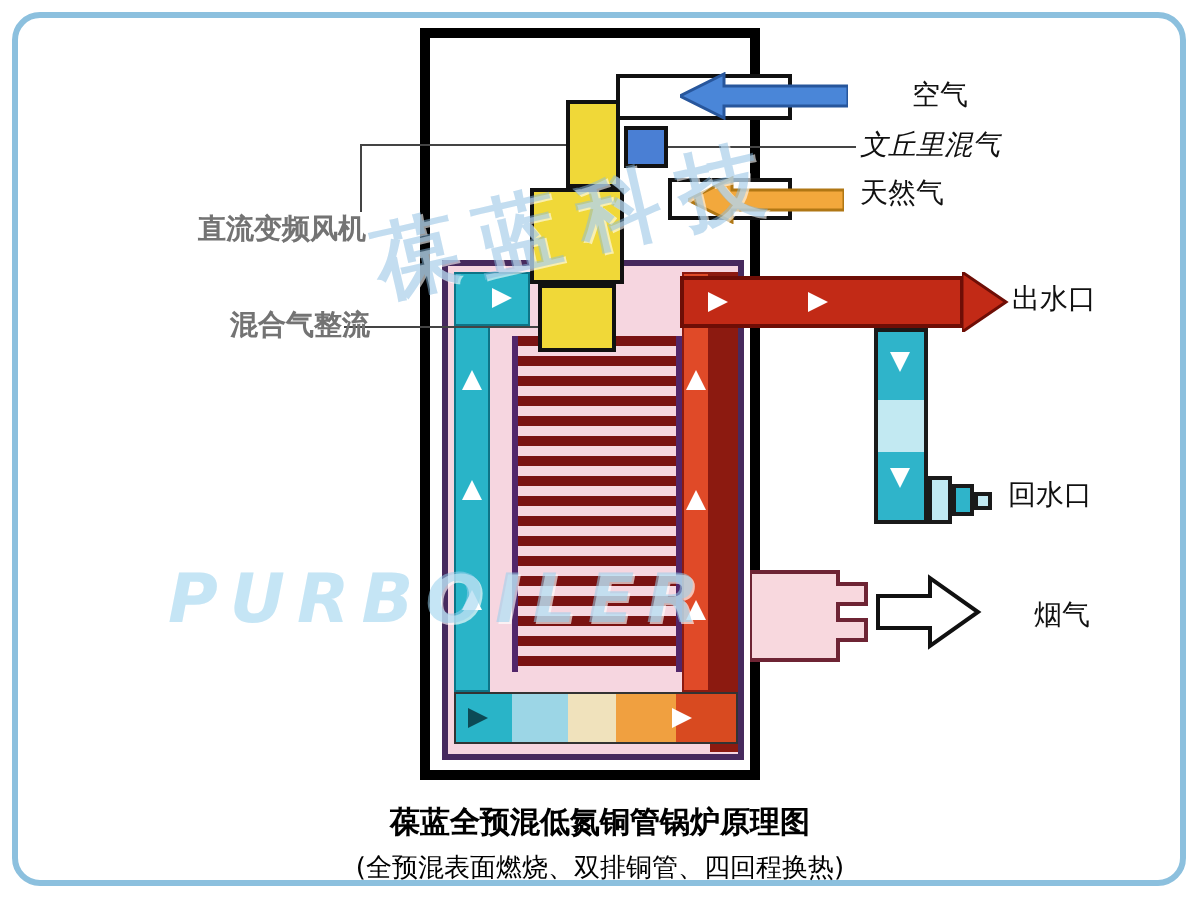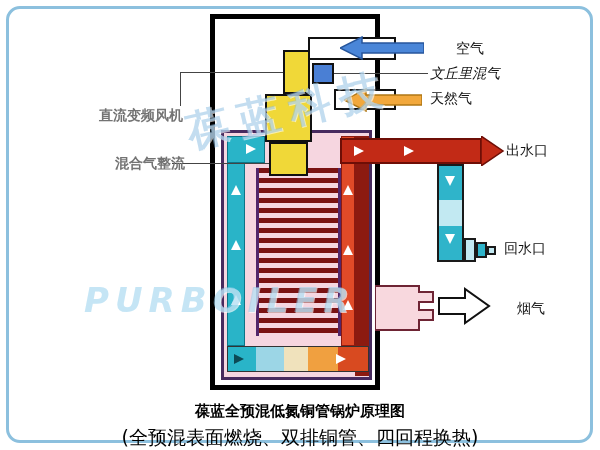--- a/index.html
+++ b/index.html
@@ -13,21 +13,21 @@
   .tri-r{width:0;height:0;border-top:5px solid transparent;border-bottom:5px solid transparent;border-left:10px solid #fff}
   .tri-up{width:0;height:0;border-left:5px solid transparent;border-right:5px solid transparent;border-bottom:10px solid #fff}
   .tri-down{width:0;height:0;border-left:5px solid transparent;border-right:5px solid transparent;border-top:10px solid #fff}
   .dk{border-left-color:#0c4a55}
   .z30{z-index:30}.z20{z-index:20}.z10{z-index:10}.z25{z-index:25}
   .wm{position:absolute;pointer-events:none;z-index:60;font-weight:700}
   #wm-cn{left:185px;top:82px;font-size:42px;letter-spacing:10px;color:rgba(135,188,226,.5);transform:rotate(-13deg);text-shadow:1px 1px 0 rgba(255,255,255,.6)}
   #wm-en{left:84px;top:280px;font-size:34px;font-style:italic;letter-spacing:6px;color:rgba(150,207,236,.55);text-shadow:1px 1px 0 rgba(255,255,255,.65)}
   .title-wrap{position:absolute;left:0;top:402px;width:600px;text-align:center;z-index:40;color:#000}
   .title1{font-size:15px;font-weight:700}
-  .title2{font-size:19px;margin-top:4px}
+  .title2{font-size:13px;margin-top:4px}
 </style>
 </head>
 <body>
 
 <div id="canvas">
 
   <div class="abs" style="left:6px;top:6px;width:587px;height:437px;border:3px solid #8cc0de;border-radius:14px;"></div>
 
   <div class="abs z10" style="left:210px;top:14px;width:170px;height:376px;border:5px solid #000;background:#fff;"></div>
 
@@ -105,21 +105,21 @@
   <div class="abs z30 tri-r dk" style="left:234px;top:354px;"></div>
   <div class="abs z30 tri-r" style="left:336px;top:354px;"></div>
 
   <div class="hline" style="left:180px;top:72px;width:103px;"></div>
   <div class="vline" style="left:180px;top:72px;height:34px;"></div>
   <div class="hline" style="left:172px;top:163px;width:97px;"></div>
   <div class="hline" style="left:334px;top:73px;width:94px;"></div>
 
   <div class="lbl" style="left:456px;top:41px;">空气</div>
   <div class="lbl" style="left:430px;top:66px;font-style:italic;">文丘里混气</div>
-  <div class="lbl" style="left:430px;top:91px;">天然气</div>
+  <div class="lbl" style="left:430px;top:91px;font-family:Liberation Mono, monospace;">天然气</div>
   <div class="lbl" style="left:506px;top:143px;">出水口</div>
   <div class="lbl" style="left:504px;top:241px;">回水口</div>
   <div class="lbl" style="left:517px;top:301px;">烟气</div>
   <div class="lbl lbl-red" style="left:99px;top:108px;">直流变频风机</div>
   <div class="lbl lbl-red" style="left:99px;top:156px;margin-left:16px;">混合气整流</div>
 
   <div class="wm" id="wm-cn">葆蓝科技</div>
   <div class="wm" id="wm-en">PURBOILER</div>
 
   <div class="title-wrap">

